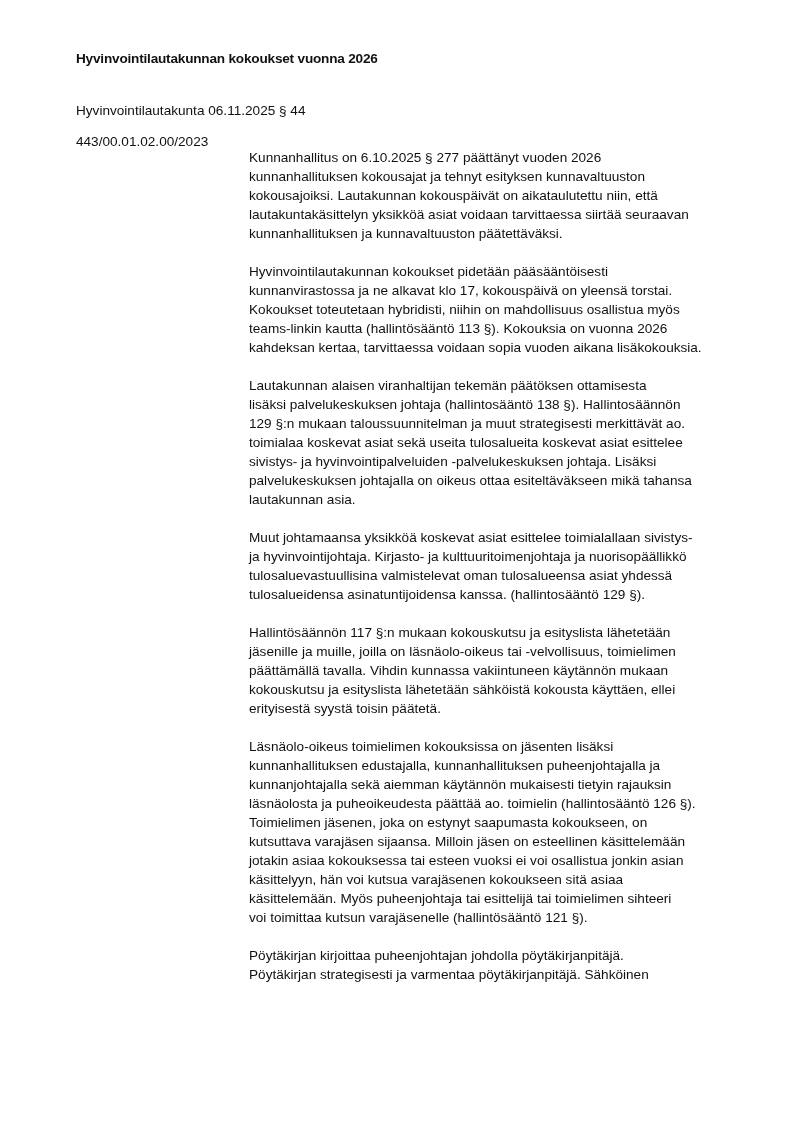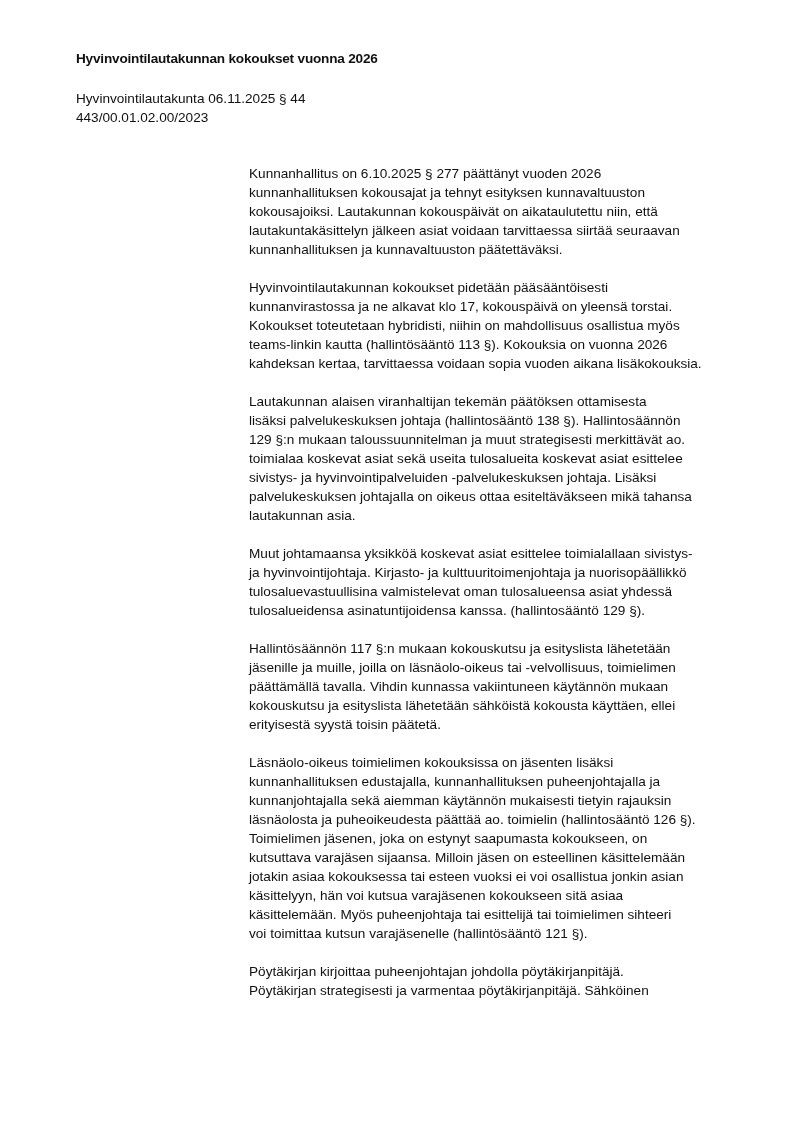--- a/index.html
+++ b/index.html
@@ -32,31 +32,31 @@
       white-space: nowrap;
       margin: 0;
     }
     .meta {
       position: absolute;
       left: 76px;
       top: 89px;
       font-size: 13.6px;
       line-height: 19px;
     }
-    .meta div { white-space: nowrap; }
+    .meta div { white-space: nowrap; margin-top: 12px; }
     .body-text {
       position: absolute;
       left: 249px;
       top: 148px;
       width: 500px;
       font-size: 13.6px;
       line-height: 19px;
     }
     .para {
-      margin: 16px 0 19px 0;
+      margin: 0 0 19px 0;
     }
     .para .line {
       display: block;
       white-space: nowrap;
     }
   </style>
 </head>
 <body>
 
 <div class="page">
@@ -65,21 +65,21 @@
   <div class="meta">
     <div>Hyvinvointilautakunta 06.11.2025 § 44</div>
     <div>443/00.01.02.00/2023</div>
   </div>
 
   <div class="body-text" id="body-text">
       <p class="para">
         <span class="line">Kunnanhallitus on 6.10.2025 § 277 päättänyt vuoden 2026</span>
         <span class="line">kunnanhallituksen kokousajat ja tehnyt esityksen kunnavaltuuston</span>
         <span class="line">kokousajoiksi. Lautakunnan kokouspäivät on aikataulutettu niin, että</span>
-        <span class="line">lautakuntakäsittelyn jälkeen asiat voidaan tarvittaessa siirtää seuraavan</span>
+        <span class="line">lautakuntakäsittelyn yksikköä asiat voidaan tarvittaessa siirtää seuraavan</span>
         <span class="line">kunnanhallituksen ja kunnavaltuuston päätettäväksi.</span>
       </p>
       <p class="para">
         <span class="line">Hyvinvointilautakunnan  kokoukset pidetään pääsääntöisesti</span>
         <span class="line">kunnanvirastossa ja ne alkavat klo 17, kokouspäivä on yleensä torstai.</span>
         <span class="line">Kokoukset toteutetaan hybridisti, niihin on mahdollisuus osallistua myös</span>
         <span class="line">teams-linkin kautta (hallintösääntö 113 §). Kokouksia on vuonna 2026</span>
         <span class="line">kahdeksan kertaa, tarvittaessa voidaan sopia vuoden aikana lisäkokouksia.</span>
       </p>
       <p class="para">

